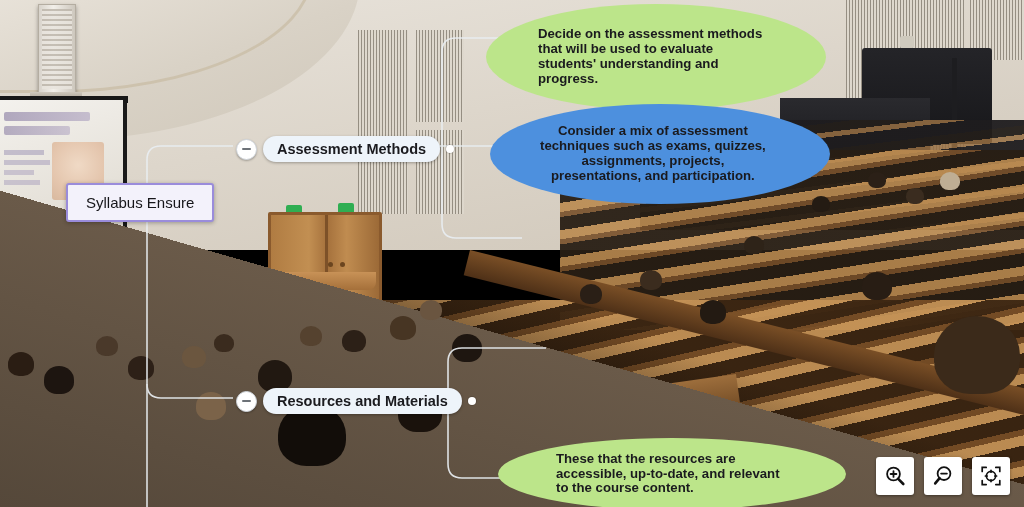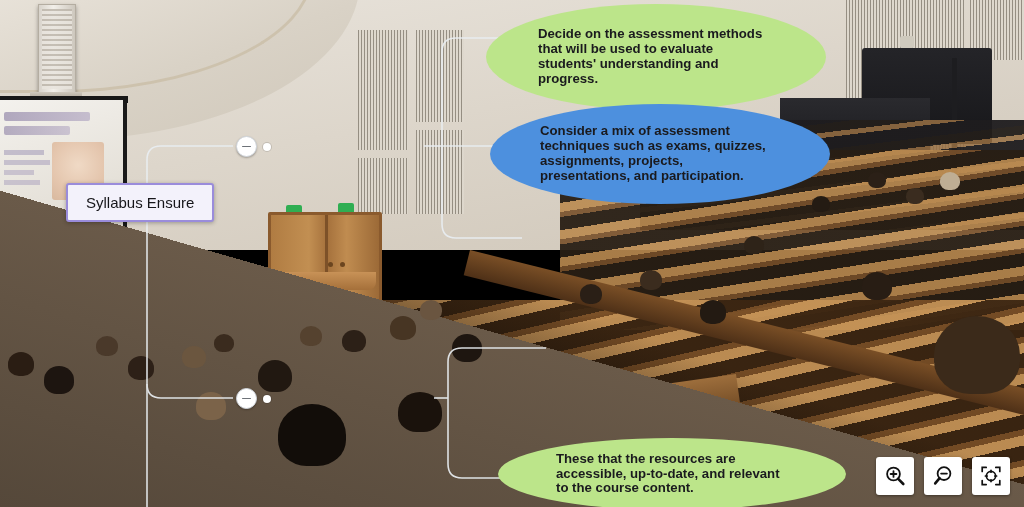--- a/index.html
+++ b/index.html
@@ -458,46 +458,48 @@
     </g>
   </svg>
 
   <div class="bubble green" style="left:486px; top:4px; width:340px; height:106px; padding-left:52px; padding-right:30px; box-sizing:border-box;">
     <span>Decide on the assessment methods
 that will be used to evaluate
 students' understanding and
 progress.</span>
   </div>
 
-  <div class="bubble blue" style="left:490px; top:104px; width:340px; height:100px; padding-left:50px; padding-right:28px; box-sizing:border-box;">
+  <div class="bubble blue" style="left:490px; top:104px; width:340px; height:100px; padding-left:50px; padding-right:28px; box-sizing:border-box;text-align:center;">
     <span>Consider a mix of assessment
 techniques such as exams, quizzes,
 assignments, projects,
 presentations, and participation.</span>
   </div>
 
 
 
   <div class="bubble green" style="left:498px; top:438px; width:348px; height:72px; padding-left:58px; padding-right:28px; box-sizing:border-box;">
     <span>These that the resources are
 accessible, up-to-date, and relevant
 to the course content.</span>
   </div>
 
   <div class="rootbox" style="left:66px; top:183px;">
     <span>Syllabus Ensure</span>
   </div>
 
   <div class="node" style="left:236px; top:136px;">
     <div class="collapse-btn"></div>
+    <div class="pill">Assessment Methods</div>
     <div class="port"></div>
   </div>
 
   <div class="node" style="left:236px; top:388px;">
     <div class="collapse-btn"></div>
+    <div class="pill">Resources and Materials</div>
     <div class="port"></div>
   </div>
 
   <div id="toolbar">
 
     <button class="tool-btn" title="Zoom in">
       <svg width="24" height="24" viewBox="0 0 24 24">
         <circle cx="10.5" cy="10" r="6.4" fill="none" stroke="#111" stroke-width="1.8"></circle>
         <line x1="15.2" y1="14.8" x2="20.3" y2="20" stroke="#111" stroke-width="2.6" stroke-linecap="round"></line>
         <line x1="7.6" y1="10" x2="13.4" y2="10" stroke="#111" stroke-width="1.8" stroke-linecap="round"></line>

